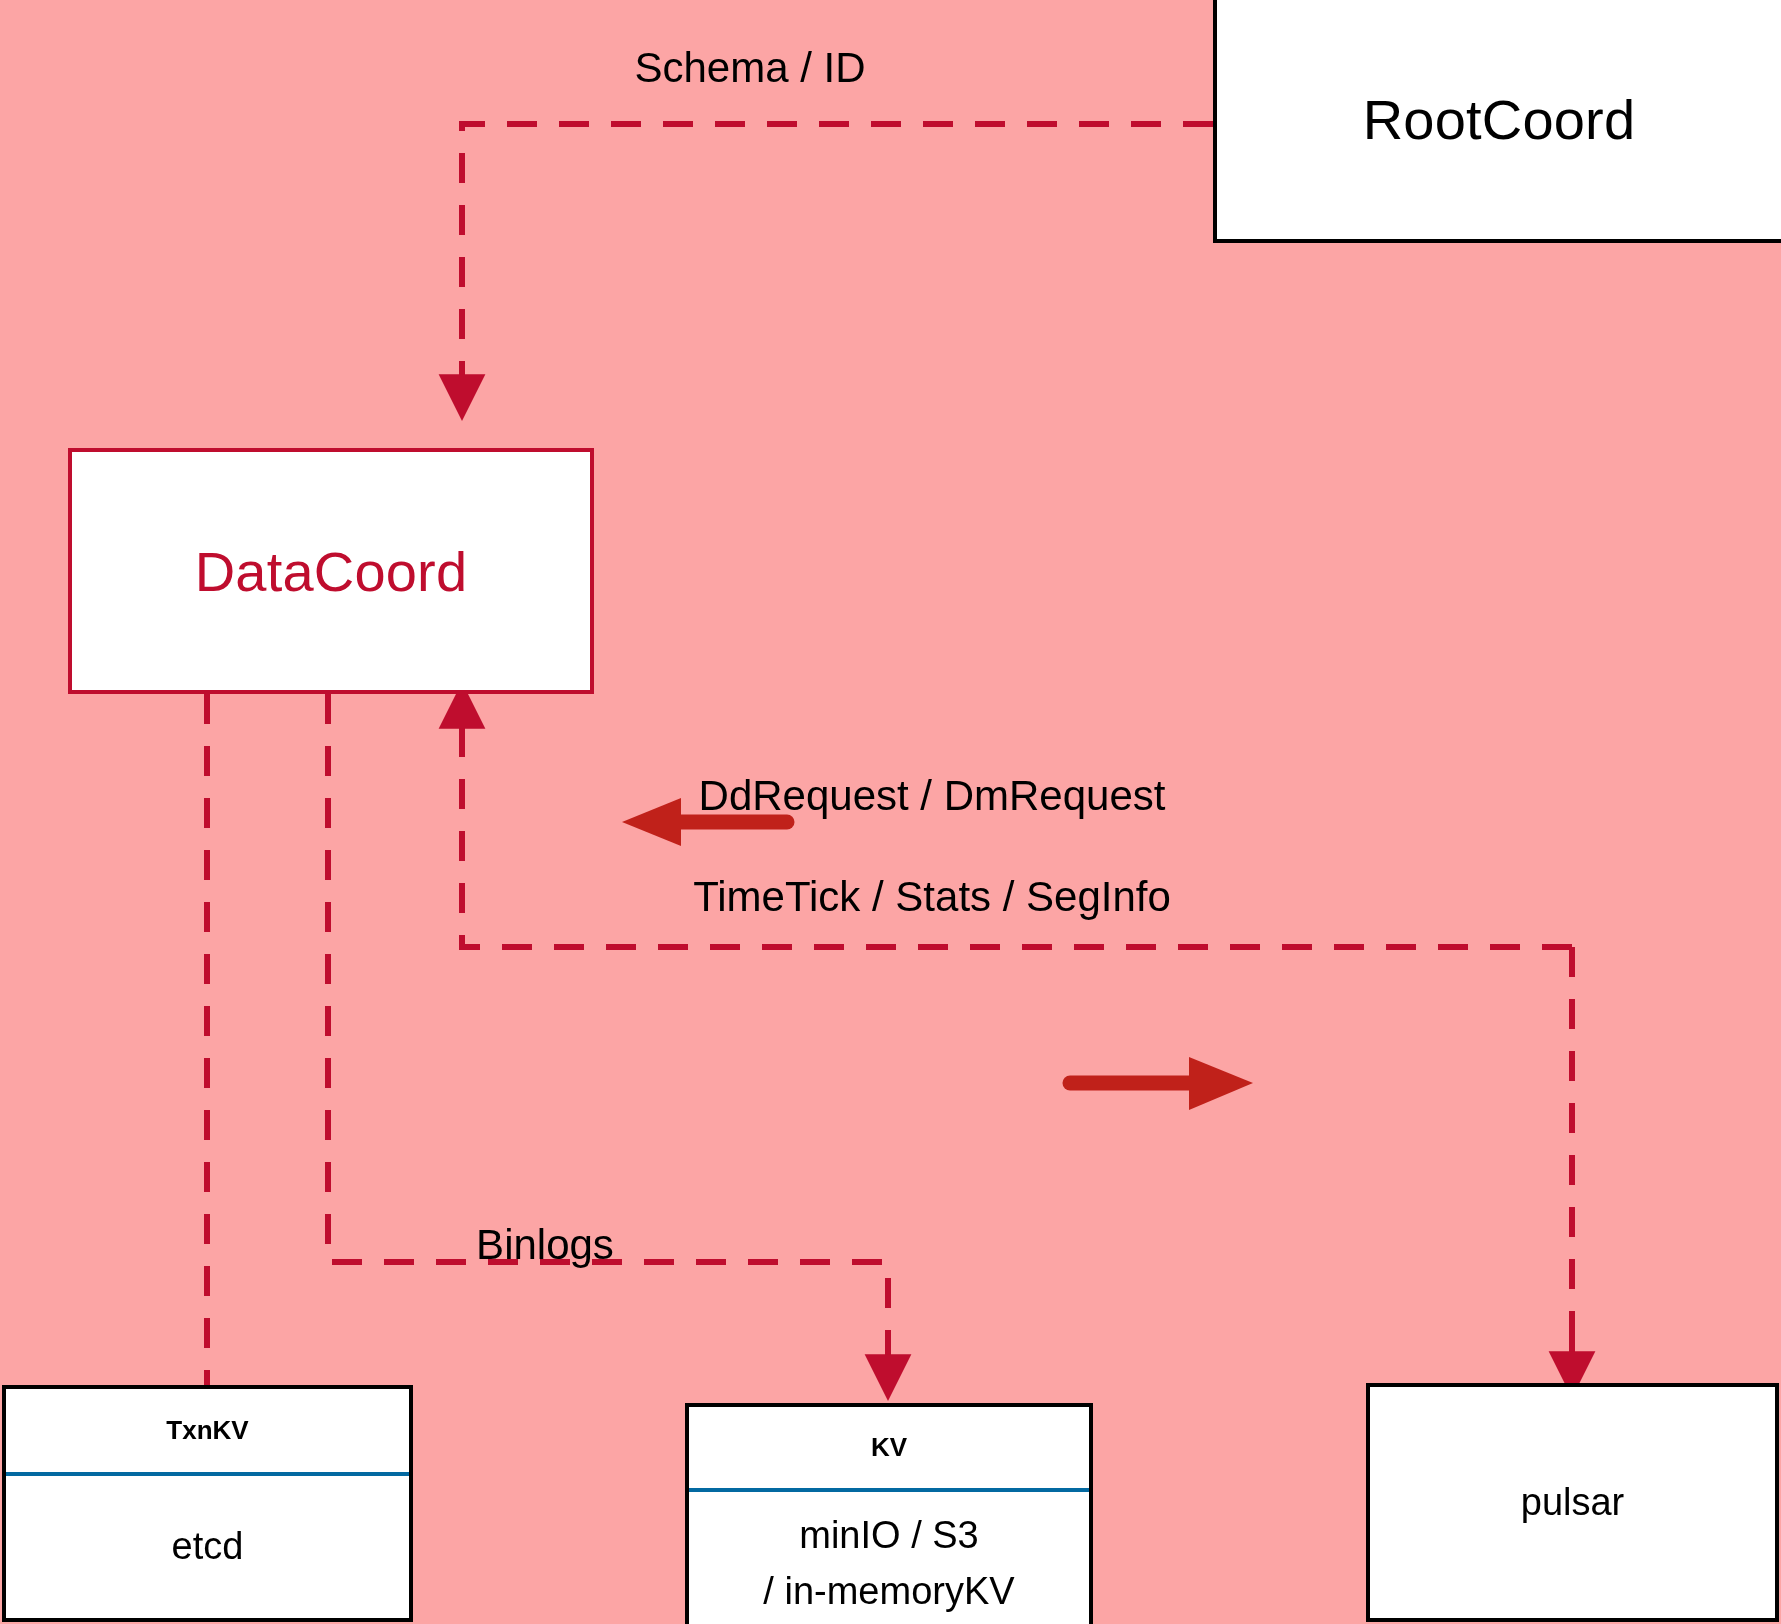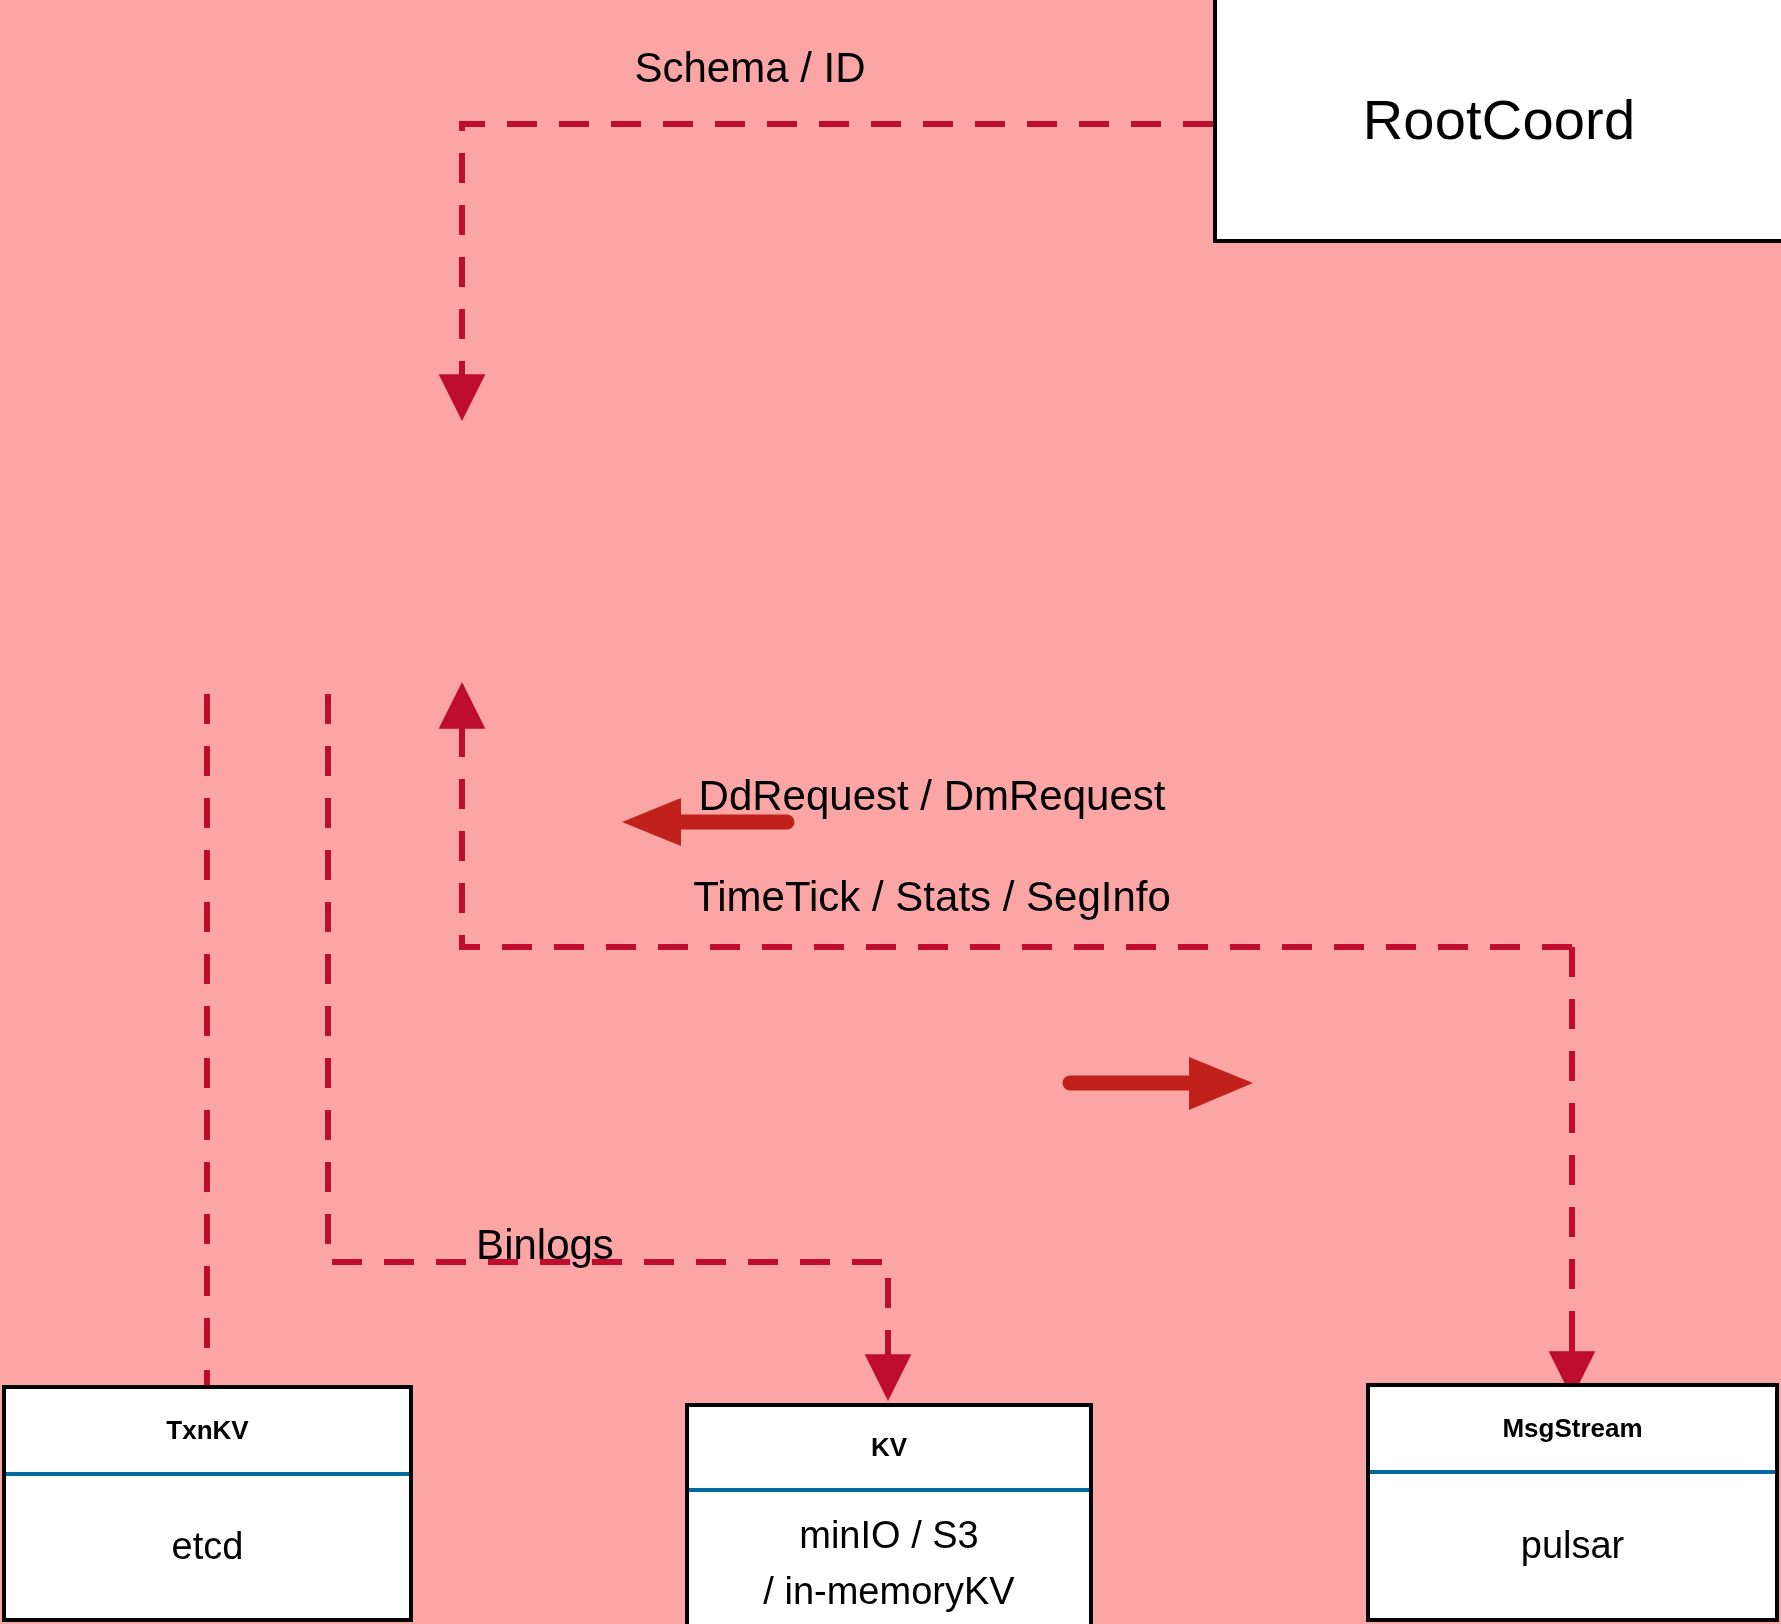--- a/index.html
+++ b/index.html
@@ -133,36 +133,38 @@
   <div class="edge-label" style="left:932px; top:873px;">TimeTick / Stats / SegInfo</div>
 
   <div class="edge-label" style="left:932px; top:772px;">DdRequest / DmRequest</div>
 
   <div class="edge-label" style="left:501px; top:1221px;margin-left:44px;">Binlogs</div>
 
   <div class="node node-plain" style="left:1213px; top:-4px; width:572px; height:247px;">
     <span class="node-title">RootCoord</span>
   </div>
 
+  <div class="node node-accent" style="left:68px; top:448px; width:526px; height:246px;">
+    <span class="node-title accent">DataCoord</span>
+  </div>
 
   <div class="node node-split" style="left:2px; top:1385px; width:411px; height:237px;">
     <div class="split-head" style="height:83px;">TxnKV</div>
     <div class="split-body">
       <div>etcd</div>
     </div>
   </div>
 
   <div class="node node-split" style="left:685px; top:1386px; width:408px; height:236px;margin-top:17px;">
     <div class="split-head" style="height:81px;">KV</div>
     <div class="split-body">
       <div>minIO / S3</div>
       <div>/ in-memoryKV</div>
     </div>
   </div>
 
   <div class="node node-split" style="left:1366px; top:1383px; width:413px; height:239px;">
-    <div class="split-head" style="height:83px;">MsgStream</div>
     <div class="split-body">
       <div>pulsar</div>
     </div>
   </div>
 
 </div>
 
 </body></html>

